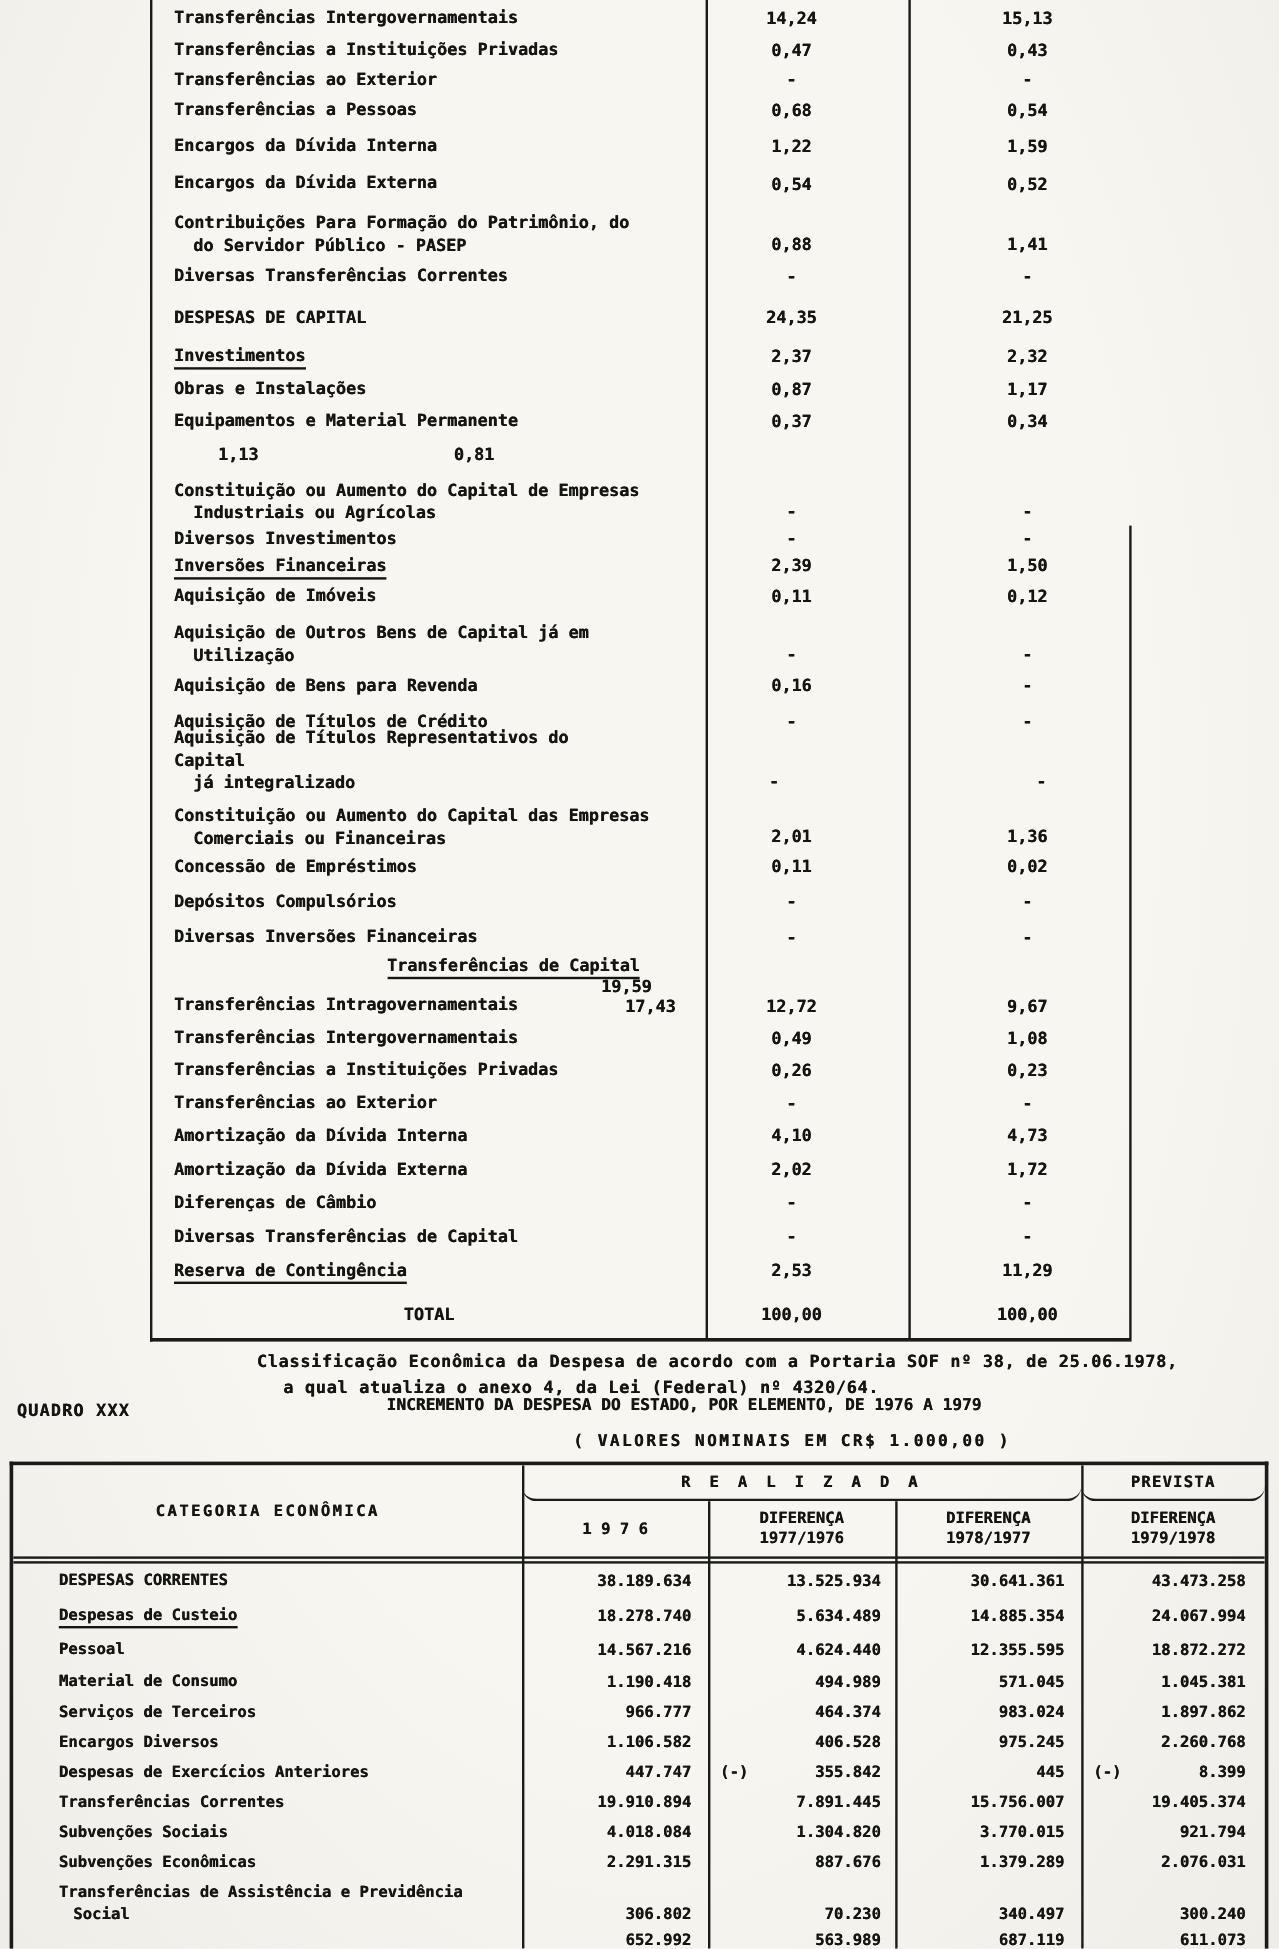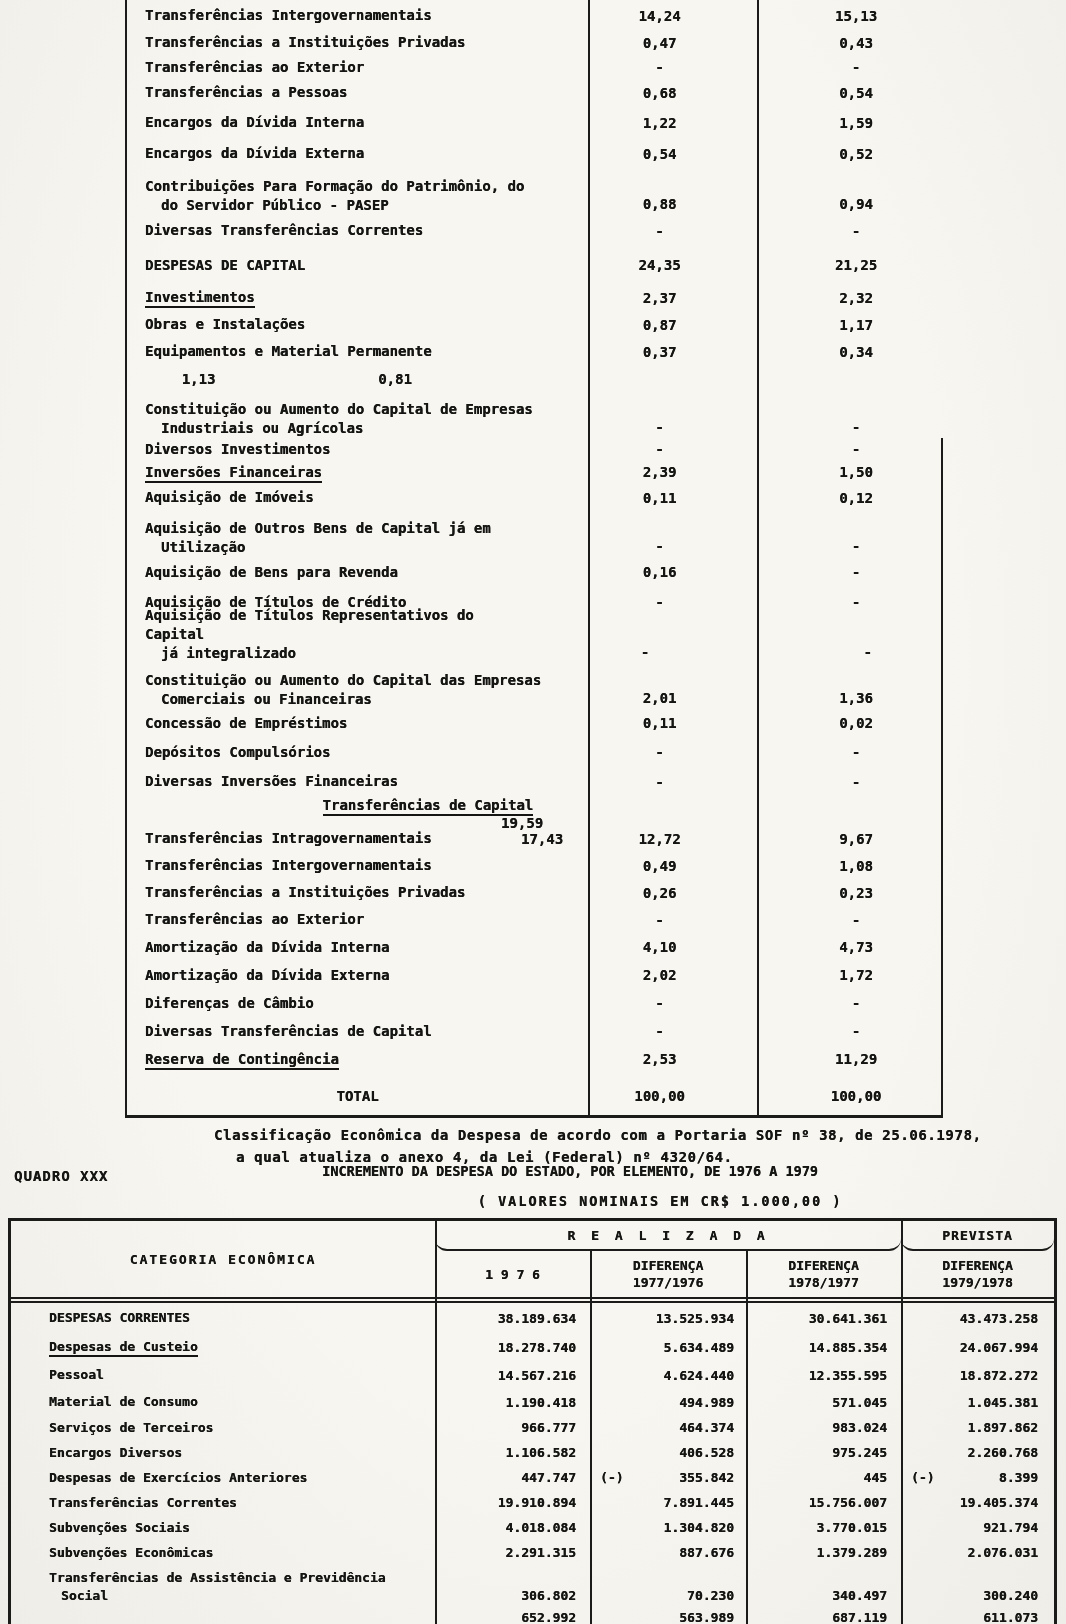--- a/index.html
+++ b/index.html
@@ -114,21 +114,21 @@
           <div class="val v2c">1,59</div>
         </div>
         <div class="t1r" style="height: 31px;">
           <div class="lbl"><span>Encargos da Dívida Externa</span></div>
           <div class="val">0,54</div>
           <div class="val v2c">0,52</div>
         </div>
         <div class="t1r two" style="height: 46px;">
           <div class="lbl"><span>Contribuições Para Formação do Patrimônio, do</span><span class="l2">do Servidor Público - PASEP</span></div>
           <div class="val">0,88</div>
-          <div class="val v2c">0,94</div>
+          <div class="val v2c">1,41</div>
         </div>
         <div class="t1r" style="height: 31px;">
           <div class="lbl"><span>Diversas Transferências Correntes</span></div>
           <div class="val">-</div>
           <div class="val v2c">-</div>
         </div>
         <div class="t1r" style="height: 38px;">
           <div class="lbl"><span>DESPESAS DE CAPITAL</span></div>
           <div class="val">24,35</div>
           <div class="val v2c">21,25</div>

